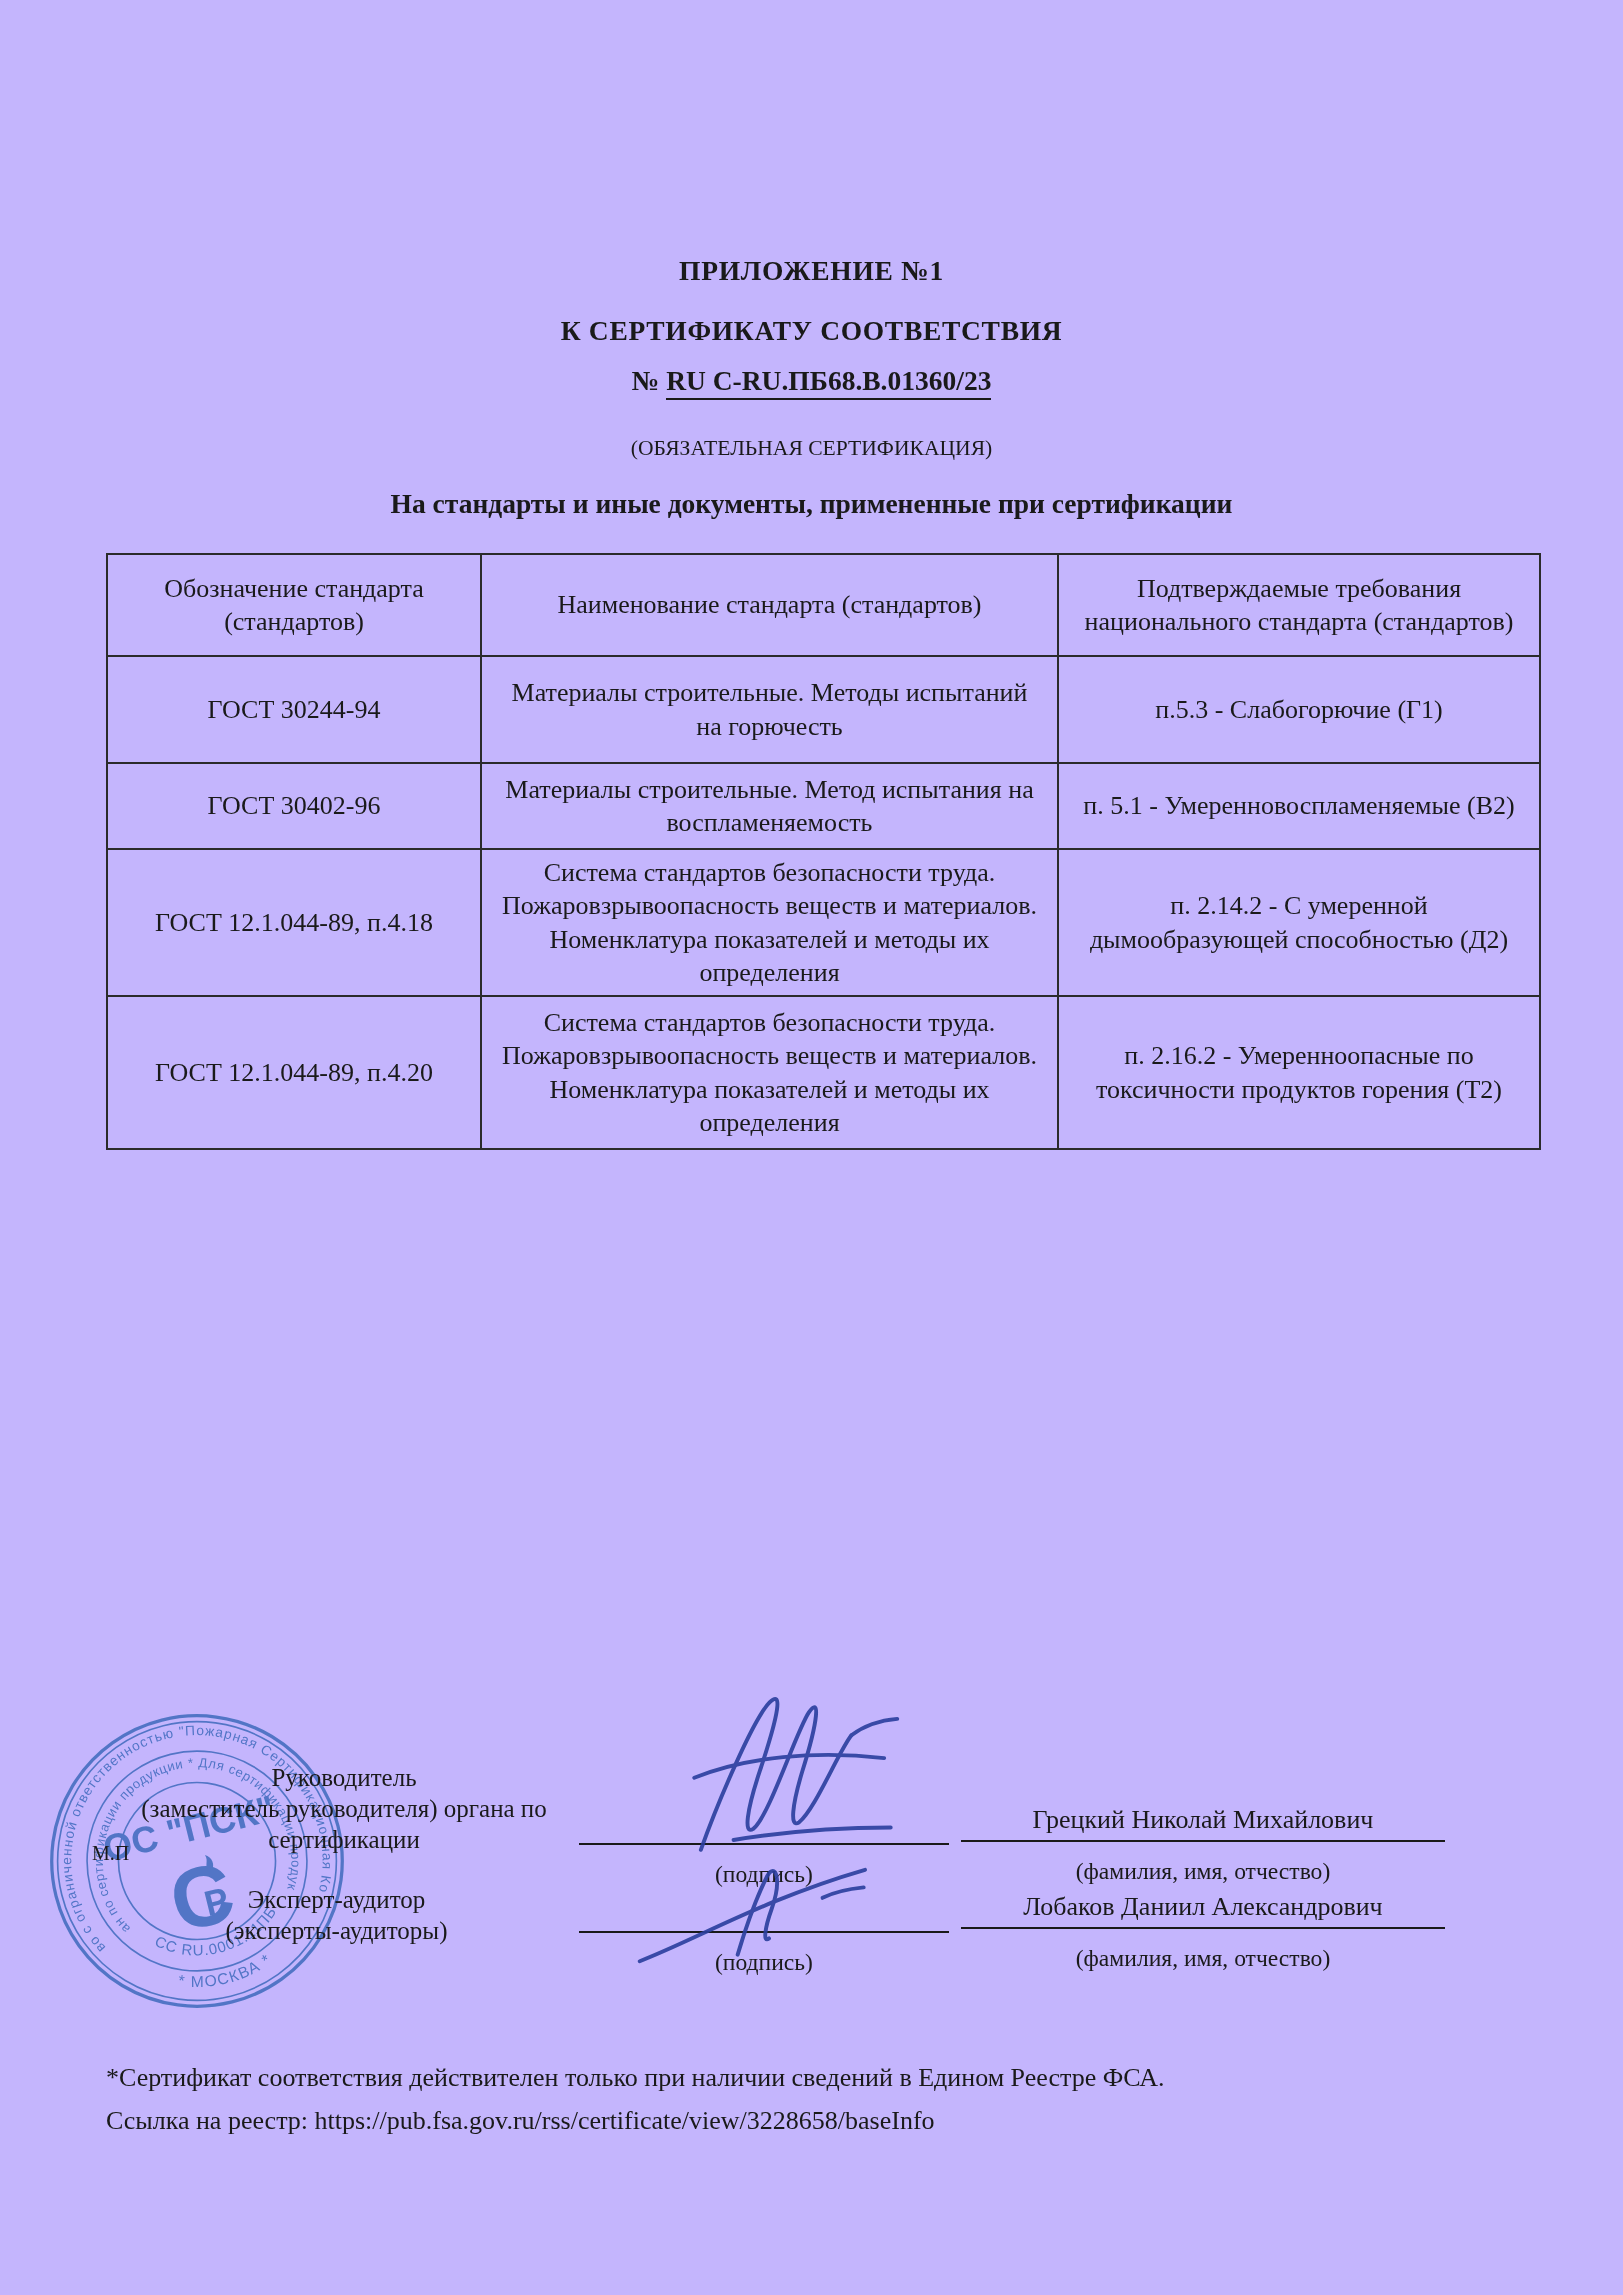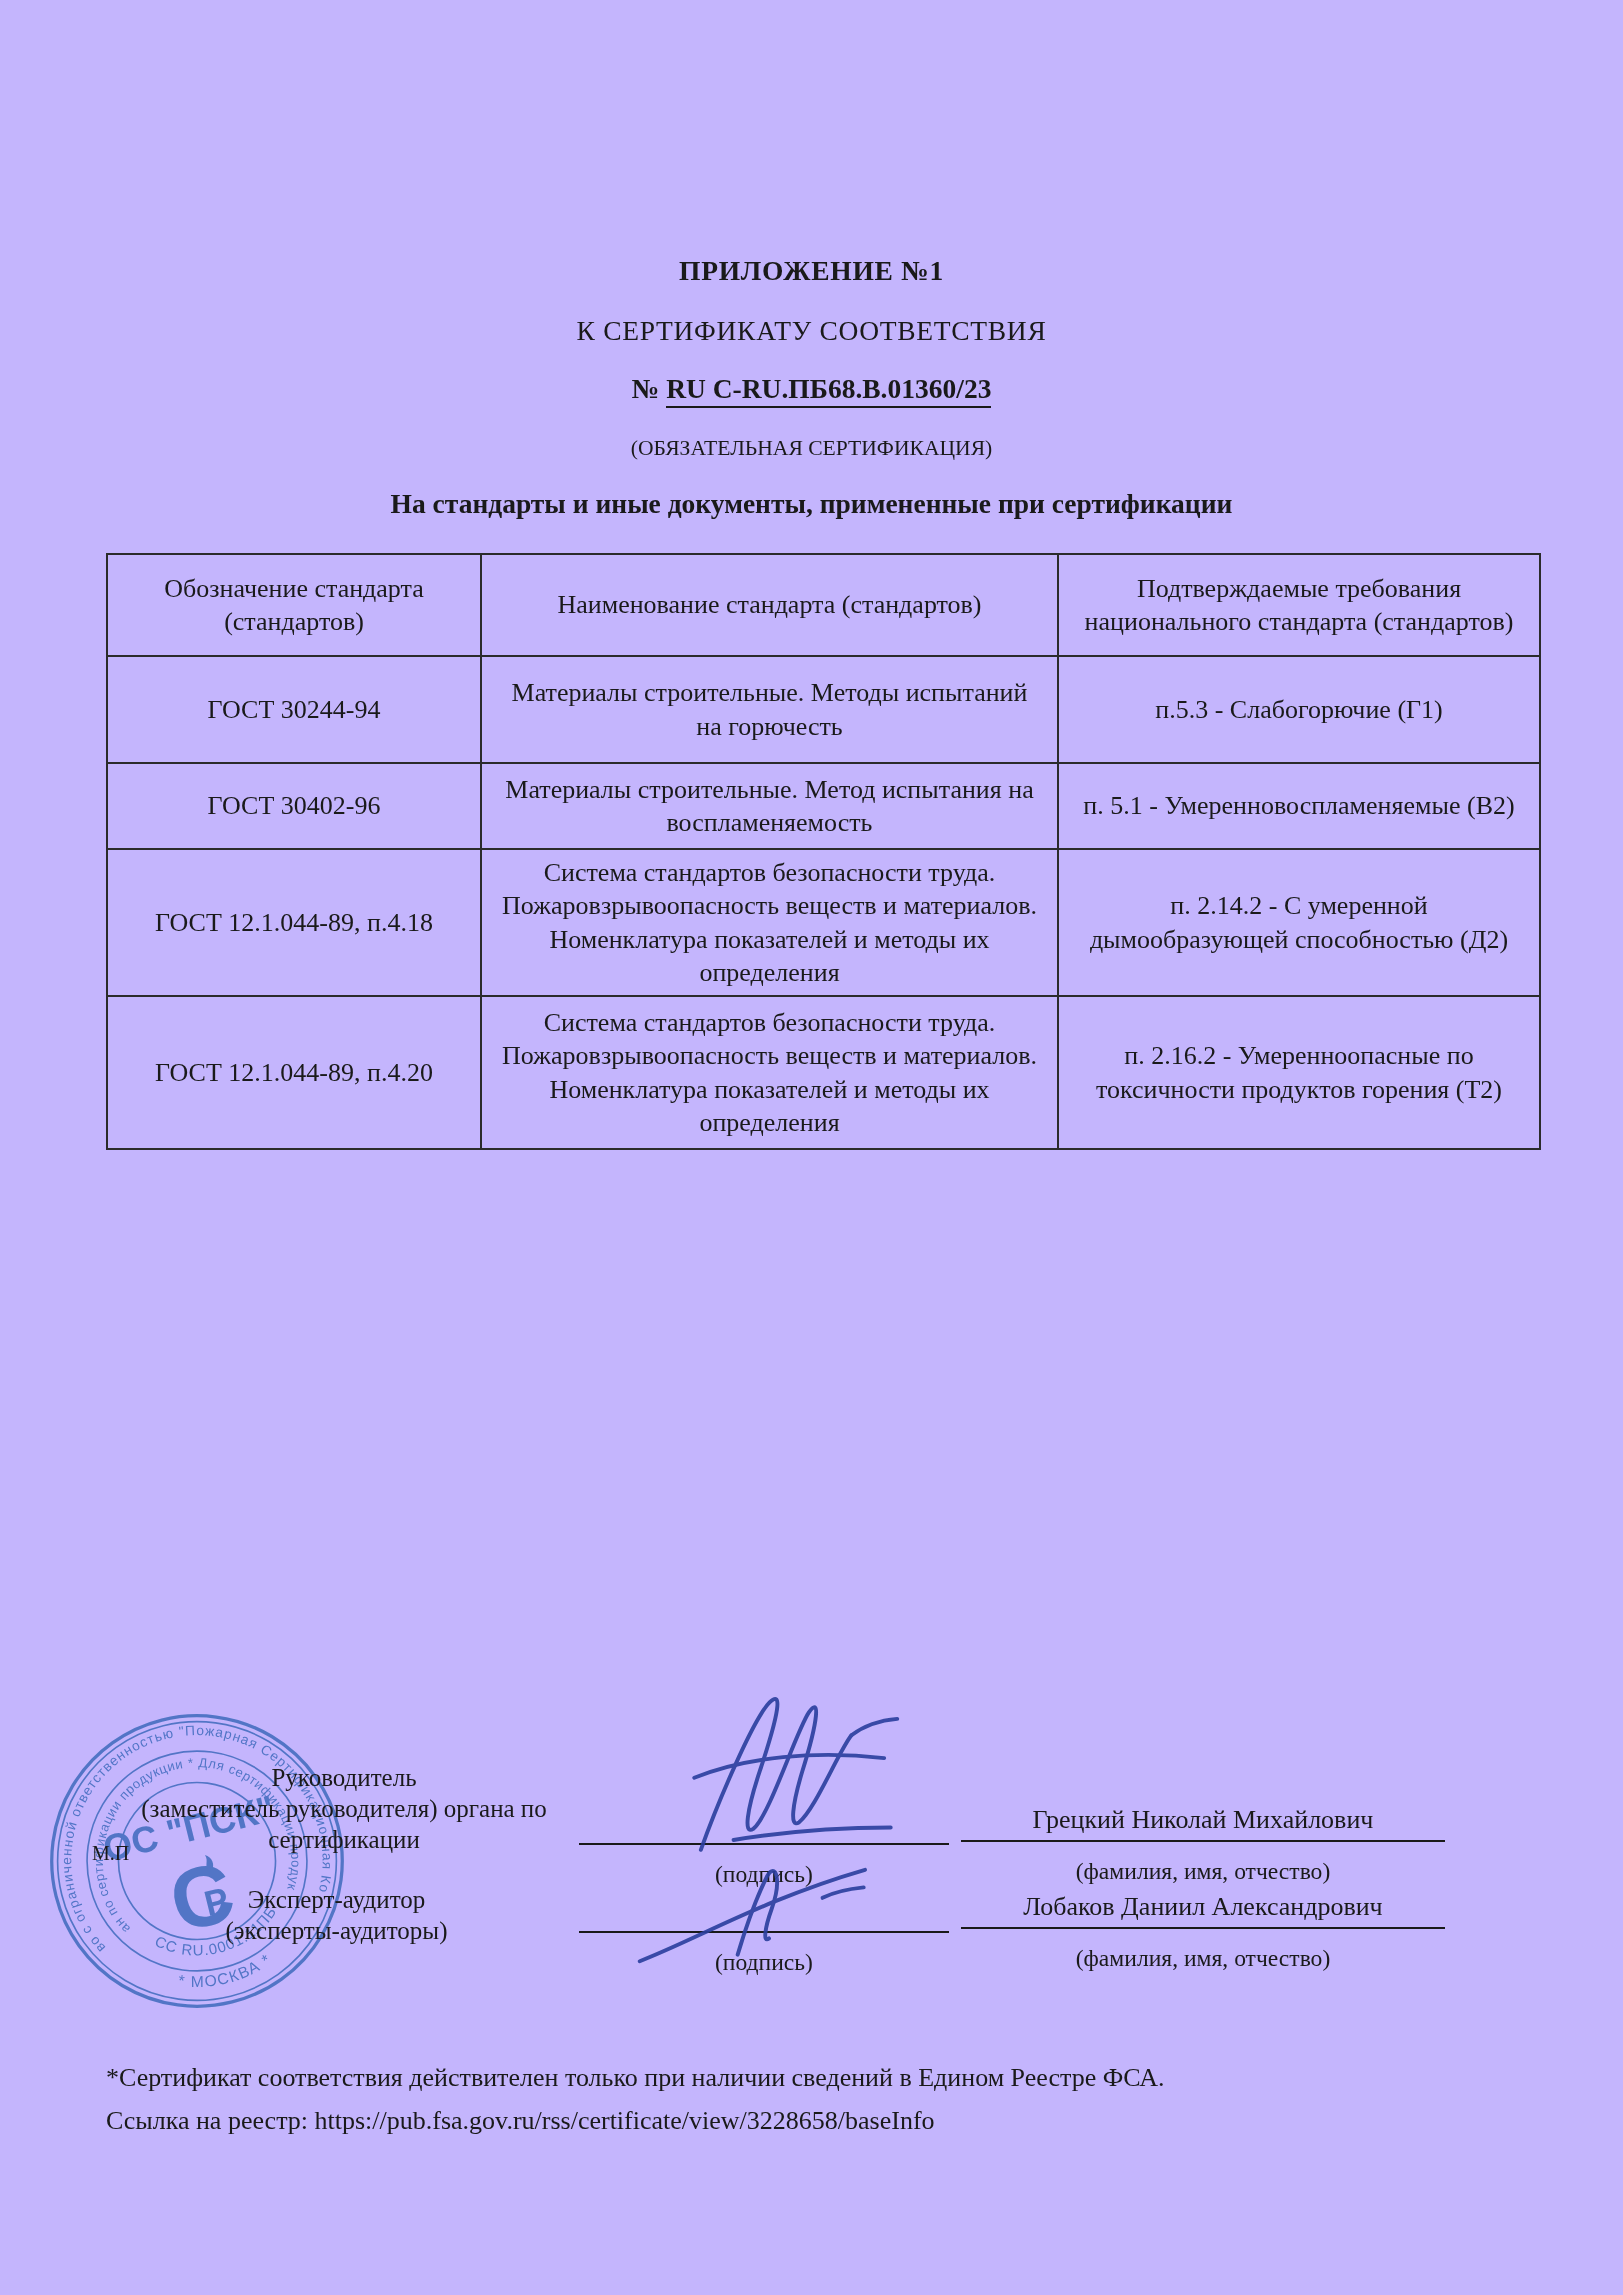--- a/index.html
+++ b/index.html
@@ -9,22 +9,22 @@
     width: 1623px;
     height: 2295px;
     background: #c4b5fd;
     font-family: "Liberation Serif", serif;
     color: #1a1a1a;
     overflow: hidden;
   }
   
   .center-line { position: absolute; left: 0; width: 100%; text-align: center; }
   .t1 { top: 255px; font-size: 27.5px; font-weight: bold; letter-spacing: 0.7px; }
-  .t2 { top: 315px; font-size: 27.5px; font-weight: normal; letter-spacing: 0.7px; }
-  .t3 { top: 373px; font-size: 27.5px; font-weight: bold; }
+  .t2 { top: 315px; font-size: 27.5px; font-weight: bold; letter-spacing: 0.7px; }
+  .t3 { top: 365px; font-size: 27.5px; font-weight: bold; }
   .t3 .cert-num { border-bottom: 2.6px solid #1a1a1a; padding-bottom: 2px; }
   .t4 { top: 436px; font-size: 21.6px; }
   .t5 { top: 488px; font-size: 27.5px; font-weight: bold; }
   
   .std-table {
     position: absolute; left: 106px; top: 553px; width: 1433px;
     border-collapse: collapse; table-layout: fixed;
     font-size: 26px; line-height: 1.28;
   }
   .std-table td, .std-table th {

